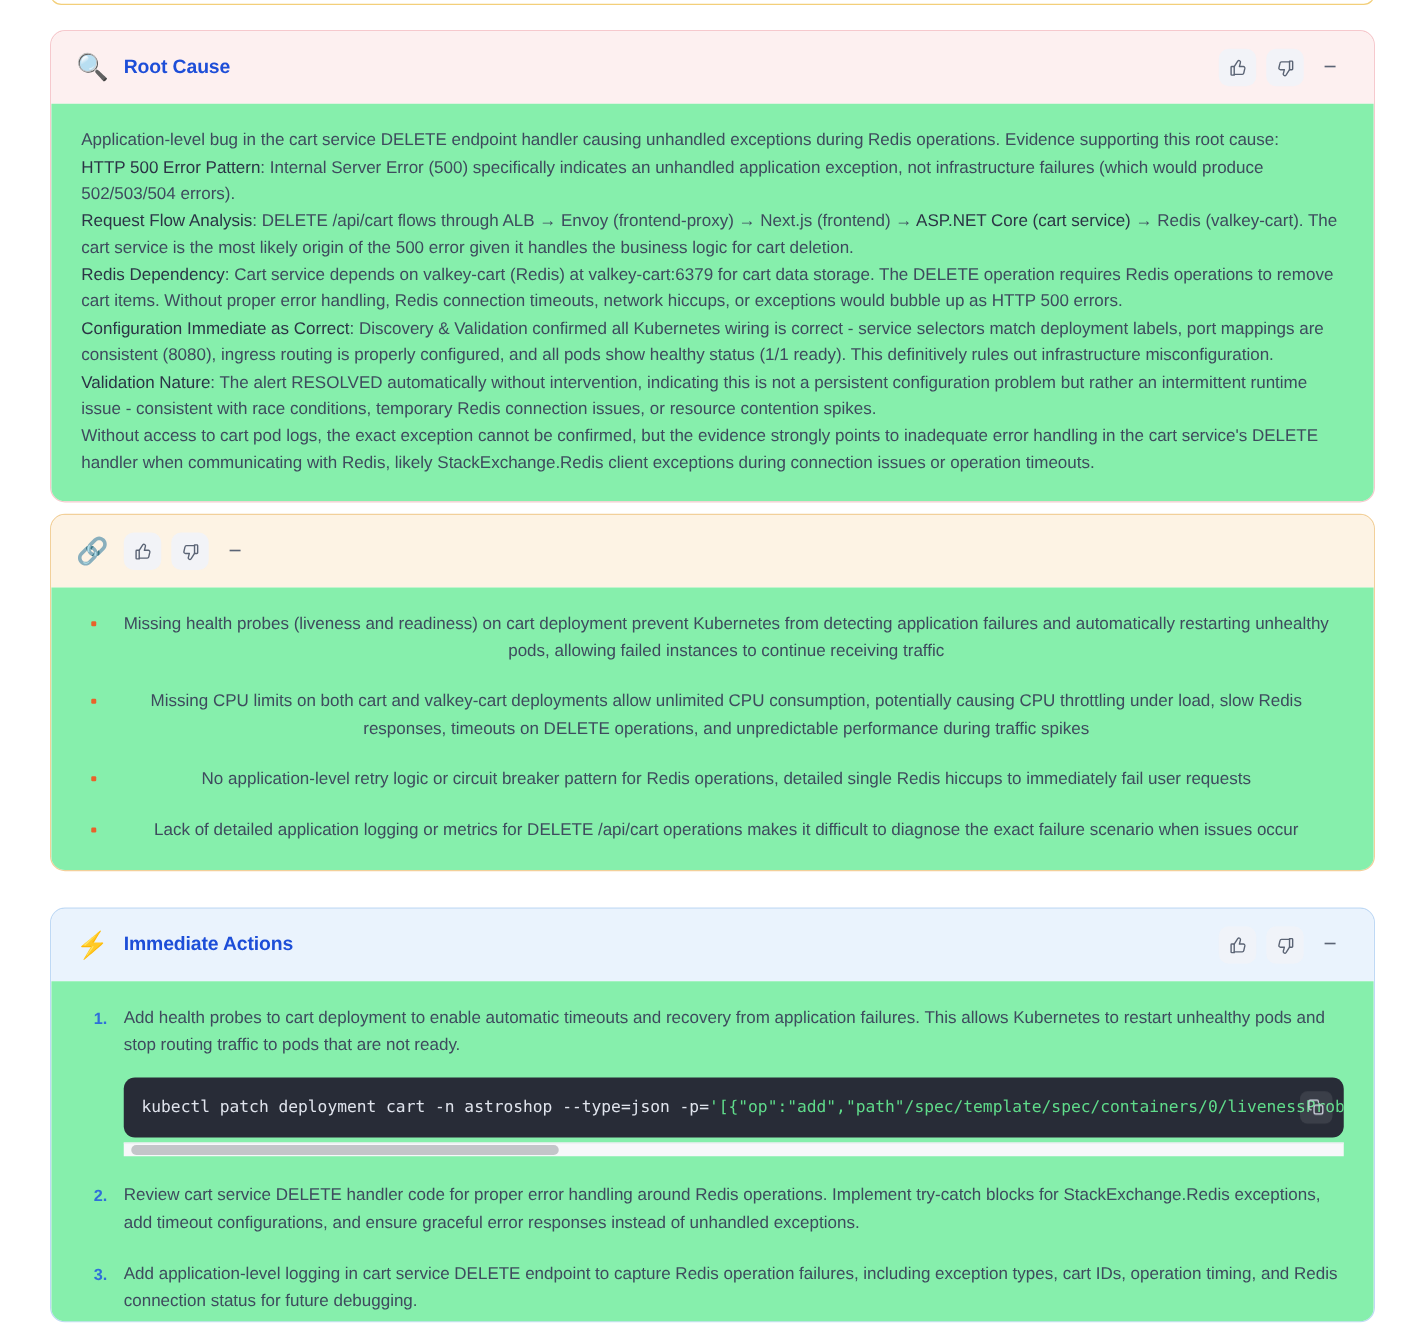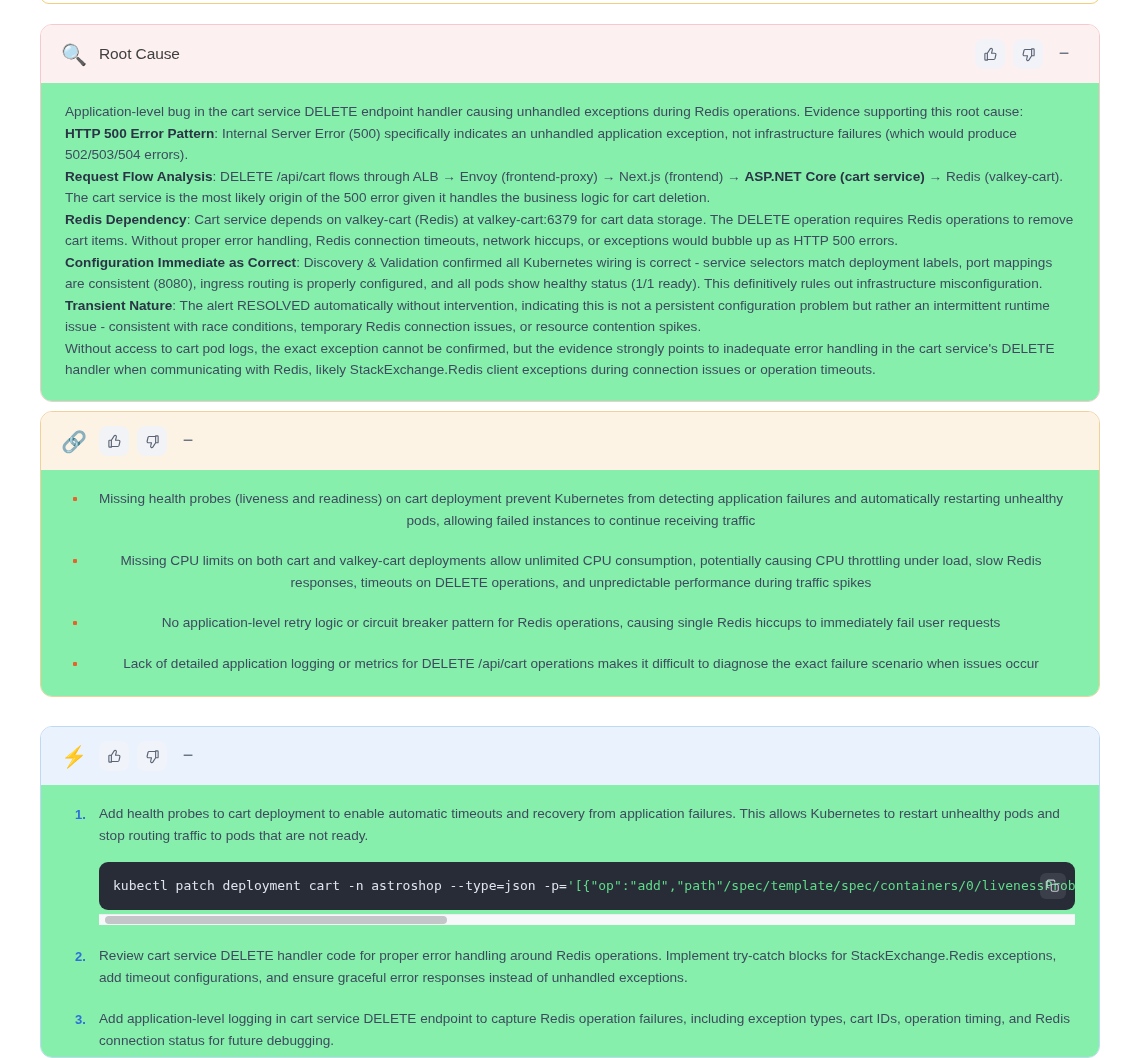--- a/index.html
+++ b/index.html
@@ -61,22 +61,22 @@
     margin-right: 14px;
     display: inline-block;
     width: 24px;
     text-align: center;
     filter: grayscale(0.15);
   }
   .immediate .header-icon { filter: none; }
 
   .header-title {
     font-size: 15.5px;
-    font-weight: 400;
-    color: #404040;
+    font-weight: 700;
+    color: #1d4ed8;
     letter-spacing: -0.1px;
     flex: 1;
   }
 
   .header-actions {
     display: flex;
     align-items: center;
     gap: 8px;
   }
   .icon-btn {
@@ -112,21 +112,21 @@
   }
 
   
   .rc-text {
     font-size: 13.6px;
     line-height: 21.5px;
     color: #3e4b5e;
   }
   .rc-text .lead { display: block; }
   .rc-line { display: block; }
-  .rc-line b { font-weight: 700; color: #2b3445; }
+  .rc-line b { font-weight: 400; color: #2b3445; }
 
   
   .factor-list { list-style: none; }
   .factor-item {
     position: relative;
     padding-left: 22px;
     margin-bottom: 19px;
     font-size: 13.6px;
     line-height: 21.5px;
     color: #3e4b5e;
@@ -244,21 +244,21 @@
         <button class="collapse-btn">−</button>
       </div>
     </div>
     <div class="card-body">
       <div class="rc-text">
         <span class="rc-line lead">Application-level bug in the cart service DELETE endpoint handler causing unhandled exceptions during Redis operations. Evidence supporting this root cause:</span>
         <span class="rc-line"><b>HTTP 500 Error Pattern</b><span>: Internal Server Error (500) specifically indicates an unhandled application exception, not infrastructure failures (which would produce 502/503/504 errors).</span></span>
         <span class="rc-line"><b>Request Flow Analysis</b><span>: DELETE /api/cart flows through ALB → Envoy (frontend-proxy) → Next.js (frontend) → </span><b>ASP.NET Core (cart service)</b><span> → Redis (valkey-cart). The cart service is the most likely origin of the 500 error given it handles the business logic for cart deletion.</span></span>
         <span class="rc-line"><b>Redis Dependency</b><span>: Cart service depends on valkey-cart (Redis) at valkey-cart:6379 for cart data storage. The DELETE operation requires Redis operations to remove cart items. Without proper error handling, Redis connection timeouts, network hiccups, or exceptions would bubble up as HTTP 500 errors.</span></span>
         <span class="rc-line"><b>Configuration Immediate as Correct</b><span>: Discovery &amp; Validation confirmed all Kubernetes wiring is correct - service selectors match deployment labels, port mappings are consistent (8080), ingress routing is properly configured, and all pods show healthy status (1/1 ready). This definitively rules out infrastructure misconfiguration.</span></span>
-        <span class="rc-line"><b>Transient Nature</b><span>: The alert RESOLVED automatically without intervention, indicating this is not a persistent configuration problem but rather an intermittent runtime issue - consistent with race conditions, temporary Redis connection issues, or resource contention spikes.</span></span>
+        <span class="rc-line"><b>Validation Nature</b><span>: The alert RESOLVED automatically without intervention, indicating this is not a persistent configuration problem but rather an intermittent runtime issue - consistent with race conditions, temporary Redis connection issues, or resource contention spikes.</span></span>
         <span class="rc-line">Without access to cart pod logs, the exact exception cannot be confirmed, but the evidence strongly points to inadequate error handling in the cart service's DELETE handler when communicating with Redis, likely StackExchange.Redis client exceptions during connection issues or operation timeouts.</span>
       </div>
     </div>
   </section>
 
   <section class="card contributing">
     <div class="card-header">
       <span class="header-icon">🔗</span>
       <div class="header-actions">
         <button class="icon-btn">
@@ -273,29 +273,30 @@
             <path d="M17 14l-4.5 7a2 2 0 0 1-3.4-2l1.3-5H5.4A2 2 0 0 1 3.4 11.6l1.4-6A2 2 0 0 1 6.8 4H17"></path>
           </svg>
         </button>
         <button class="collapse-btn">−</button>
       </div>
     </div>
     <div class="card-body">
       <ul class="factor-list">
         <li class="factor-item">Missing health probes (liveness and readiness) on cart deployment prevent Kubernetes from detecting application failures and automatically restarting unhealthy pods, allowing failed instances to continue receiving traffic</li>
         <li class="factor-item">Missing CPU limits on both cart and valkey-cart deployments allow unlimited CPU consumption, potentially causing CPU throttling under load, slow Redis responses, timeouts on DELETE operations, and unpredictable performance during traffic spikes</li>
-        <li class="factor-item">No application-level retry logic or circuit breaker pattern for Redis operations, causing single Redis hiccups to immediately fail user requests</li>
+        <li class="factor-item">No application-level retry logic or circuit breaker pattern for Redis operations, detailed single Redis hiccups to immediately fail user requests</li>
         <li class="factor-item">Lack of detailed application logging or metrics for DELETE /api/cart operations makes it difficult to diagnose the exact failure scenario when issues occur</li>
       </ul>
     </div>
   </section>
 
   <section class="card immediate">
     <div class="card-header">
       <span class="header-icon">⚡</span>
+      <span class="header-title">Immediate Actions</span>
       <div class="header-actions">
         <button class="icon-btn">
           <svg width="15" height="15" viewBox="0 0 24 24" fill="none" stroke="#5b6475" stroke-width="1.8" stroke-linecap="round" stroke-linejoin="round">
             <path d="M7 10v11H4a1 1 0 0 1-1-1v-9a1 1 0 0 1 1-1z"></path>
             <path d="M7 10l4.5-7a2 2 0 0 1 3.4 2l-1.3 5h5a2 2 0 0 1 2 2.4l-1.4 6A2 2 0 0 1 17.2 20H7"></path>
           </svg>
         </button>
         <button class="icon-btn">
           <svg width="15" height="15" viewBox="0 0 24 24" fill="none" stroke="#5b6475" stroke-width="1.8" stroke-linecap="round" stroke-linejoin="round">
             <path d="M17 14V3h3a1 1 0 0 1 1 1v9a1 1 0 0 1-1 1z"></path>

